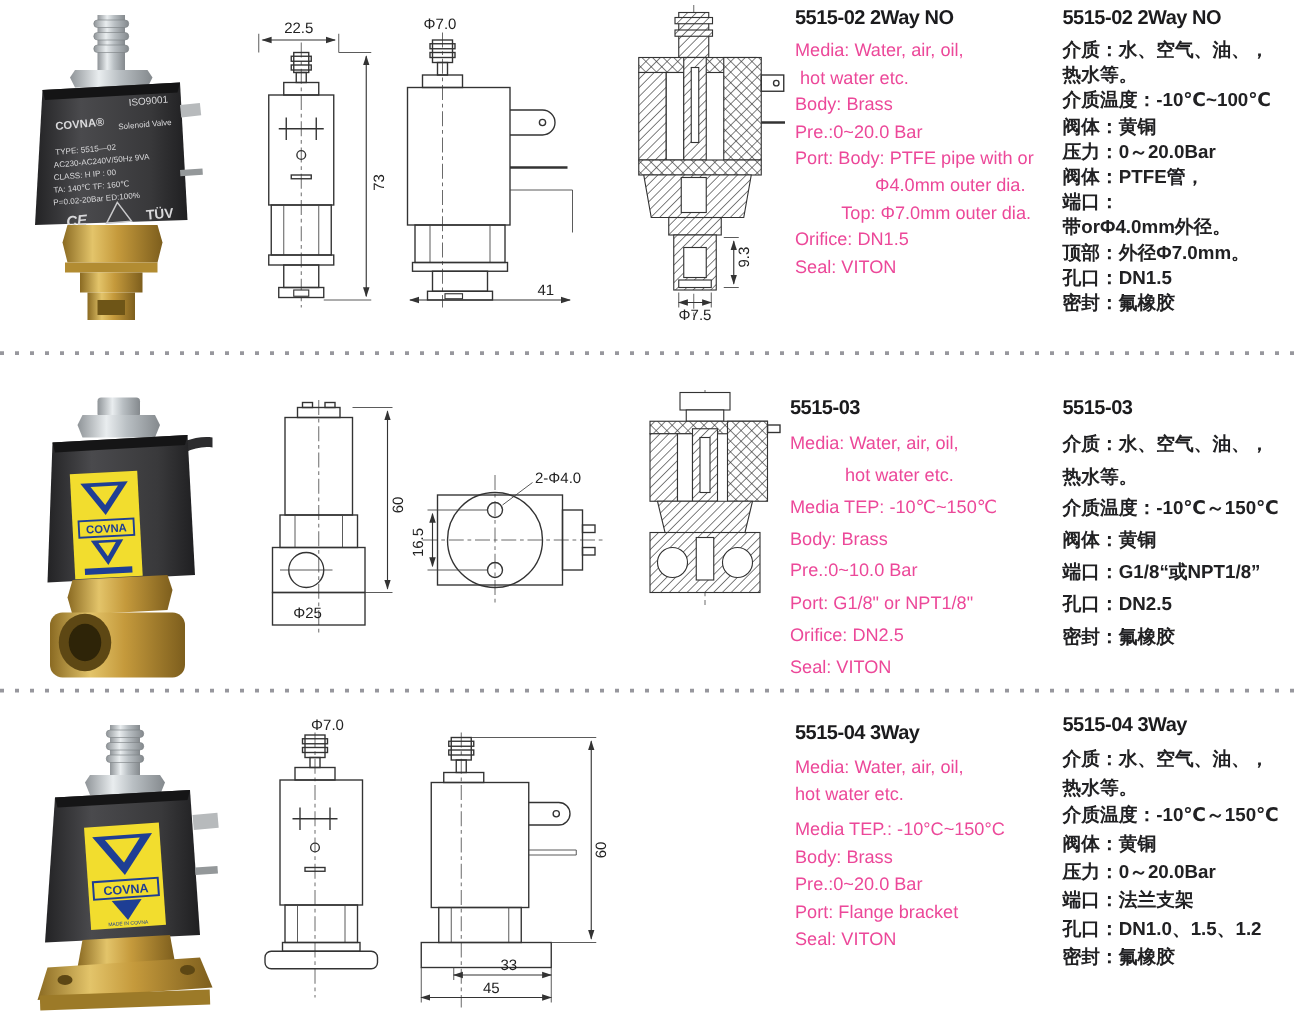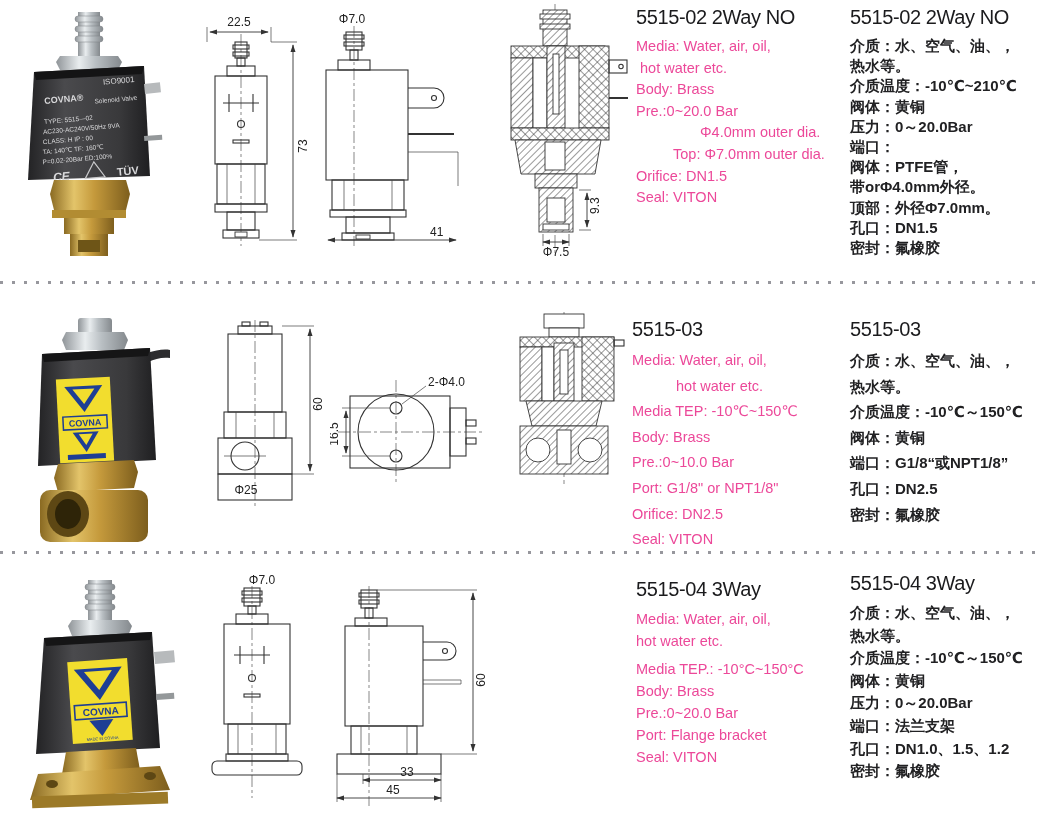--- a/index.html
+++ b/index.html
@@ -4,21 +4,21 @@
 <style>
   html,body{margin:0;padding:0;background:#fff;}
   #page{position:relative;width:1038px;height:820px;background:#ffffff;overflow:hidden;
         font-family:"Liberation Sans","DejaVu Sans",sans-serif;color:#222;}
   .abs{position:absolute;}
   
   .divider{position:absolute;left:0;width:1038px;height:3px;
     background-image:repeating-linear-gradient(90deg,#97979d 0 3px,transparent 3px 12px);}
   
   .txt{position:absolute;}
-  .title{font-weight:normal;font-size:20px;letter-spacing:-0.4px;color:#1b1b1d;margin-bottom:7px;}
+  .title{font-weight:bold;font-size:16px;letter-spacing:-0.4px;color:#1b1b1d;margin-bottom:7px;}
   .ln{font-size:14.5px;color:#ec4899;white-space:pre;}
   .en.r1 .ln{line-height:21.6px;}
   .en.r2 .ln{line-height:25.6px;}
   .en.r3 .ln{line-height:22px;}
   .cn .ln{font-size:15px;font-weight:600;color:#212123;}
   .cn.r1 .ln{line-height:20.2px;}
   .cn.r2 .ln{line-height:25.6px;}
   .cn.r3 .ln{line-height:22.6px;}
   .i4{padding-left:4px;}  .i37{padding-left:37px;} .i64{padding-left:64px;} .i44{padding-left:44px;}
   .gap6{margin-top:6px;}
@@ -199,35 +199,36 @@
   <line class="dl" x1="56" y1="240" x2="82" y2="240"></line>
   <text x="69" y="254" text-anchor="middle" class="dim">Φ7.5</text>
 </svg>
 
 <div class="txt en r1" style="left:636px;top:6px;width:205px">
   <div class="title">5515-02 2Way NO</div>
   <div class="ln">Media: Water, air, oil,</div>
   <div class="ln i4">hot water etc.</div>
   <div class="ln">Body: Brass</div>
   <div class="ln">Pre.:0~20.0 Bar</div>
+  <div class="ln">Port: Body: PTFE pipe with or</div>
   <div class="ln i64">Φ4.0mm outer dia.</div>
   <div class="ln i37">Top: Φ7.0mm outer dia.</div>
   <div class="ln">Orifice: DN1.5</div>
   <div class="ln">Seal: VITON</div>
 </div>
 
 <div class="txt cn r1" style="left:850px;top:6px;width:188px">
   <div class="title">5515-02 2Way NO</div>
   <div class="ln">介质：水、空气、油、，</div>
   <div class="ln">热水等。</div>
-  <div class="ln">介质温度：-10℃~210℃</div>
+  <div class="ln">介质温度：-10℃~100℃</div>
   <div class="ln">阀体：黄铜</div>
   <div class="ln">压力：0～20.0Bar</div>
+  <div class="ln">阀体：PTFE管，</div>
   <div class="ln">端口：</div>
-  <div class="ln">阀体：PTFE管，</div>
   <div class="ln">带orΦ4.0mm外径。</div>
   <div class="ln">顶部：外径Φ7.0mm。</div>
   <div class="ln">孔口：DN1.5</div>
   <div class="ln">密封：氟橡胶</div>
 </div>
 
 <div class="divider" style="top:281px"></div>
 
 <svg class="abs" style="left:12px;top:314px" width="160" height="232" viewBox="0 0 160 232">
   <g>

